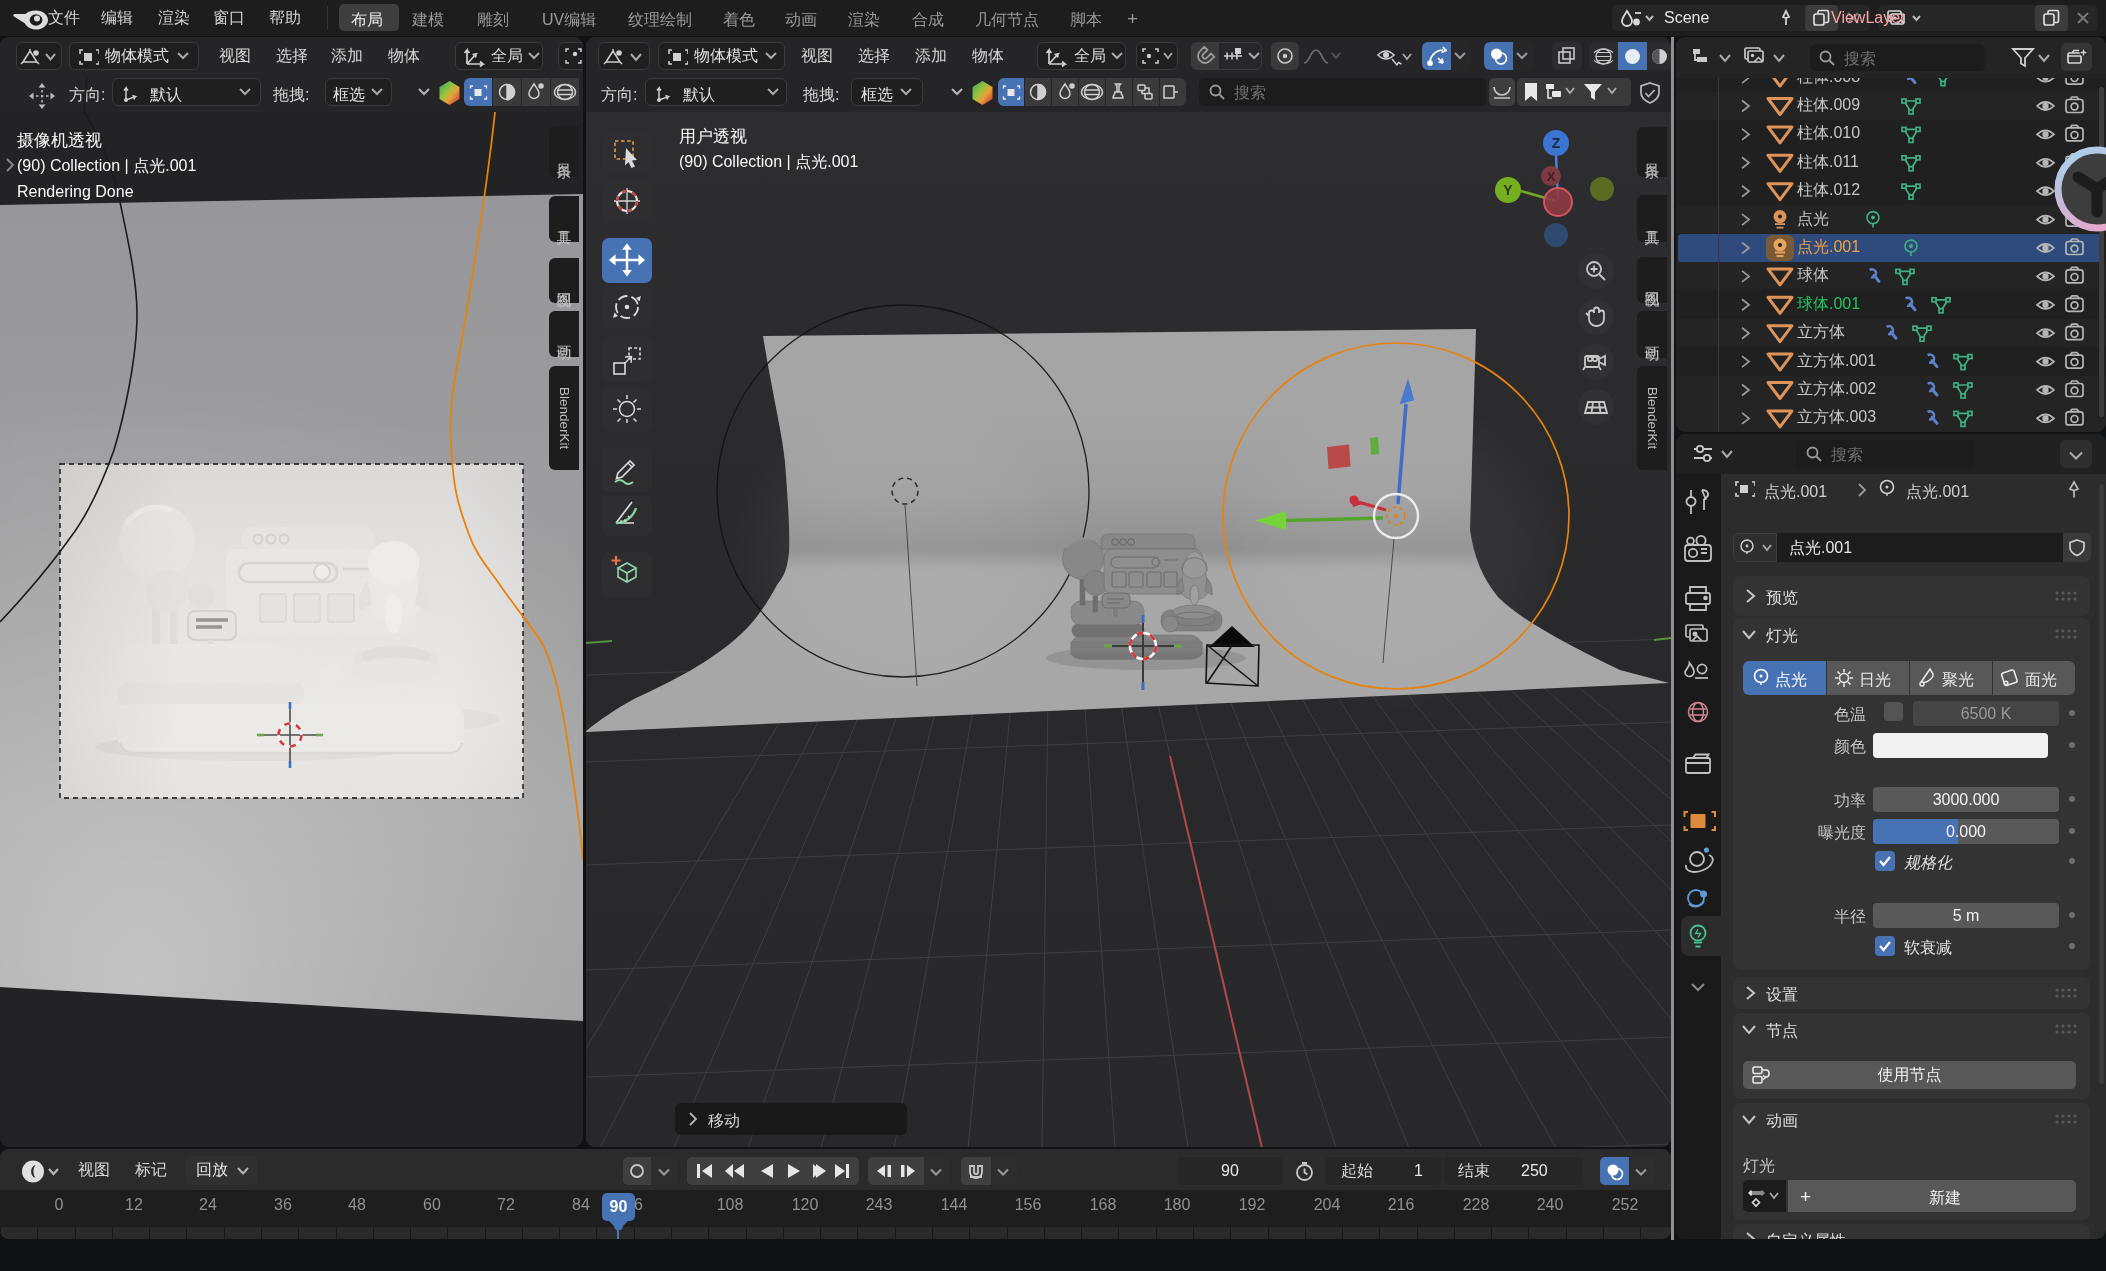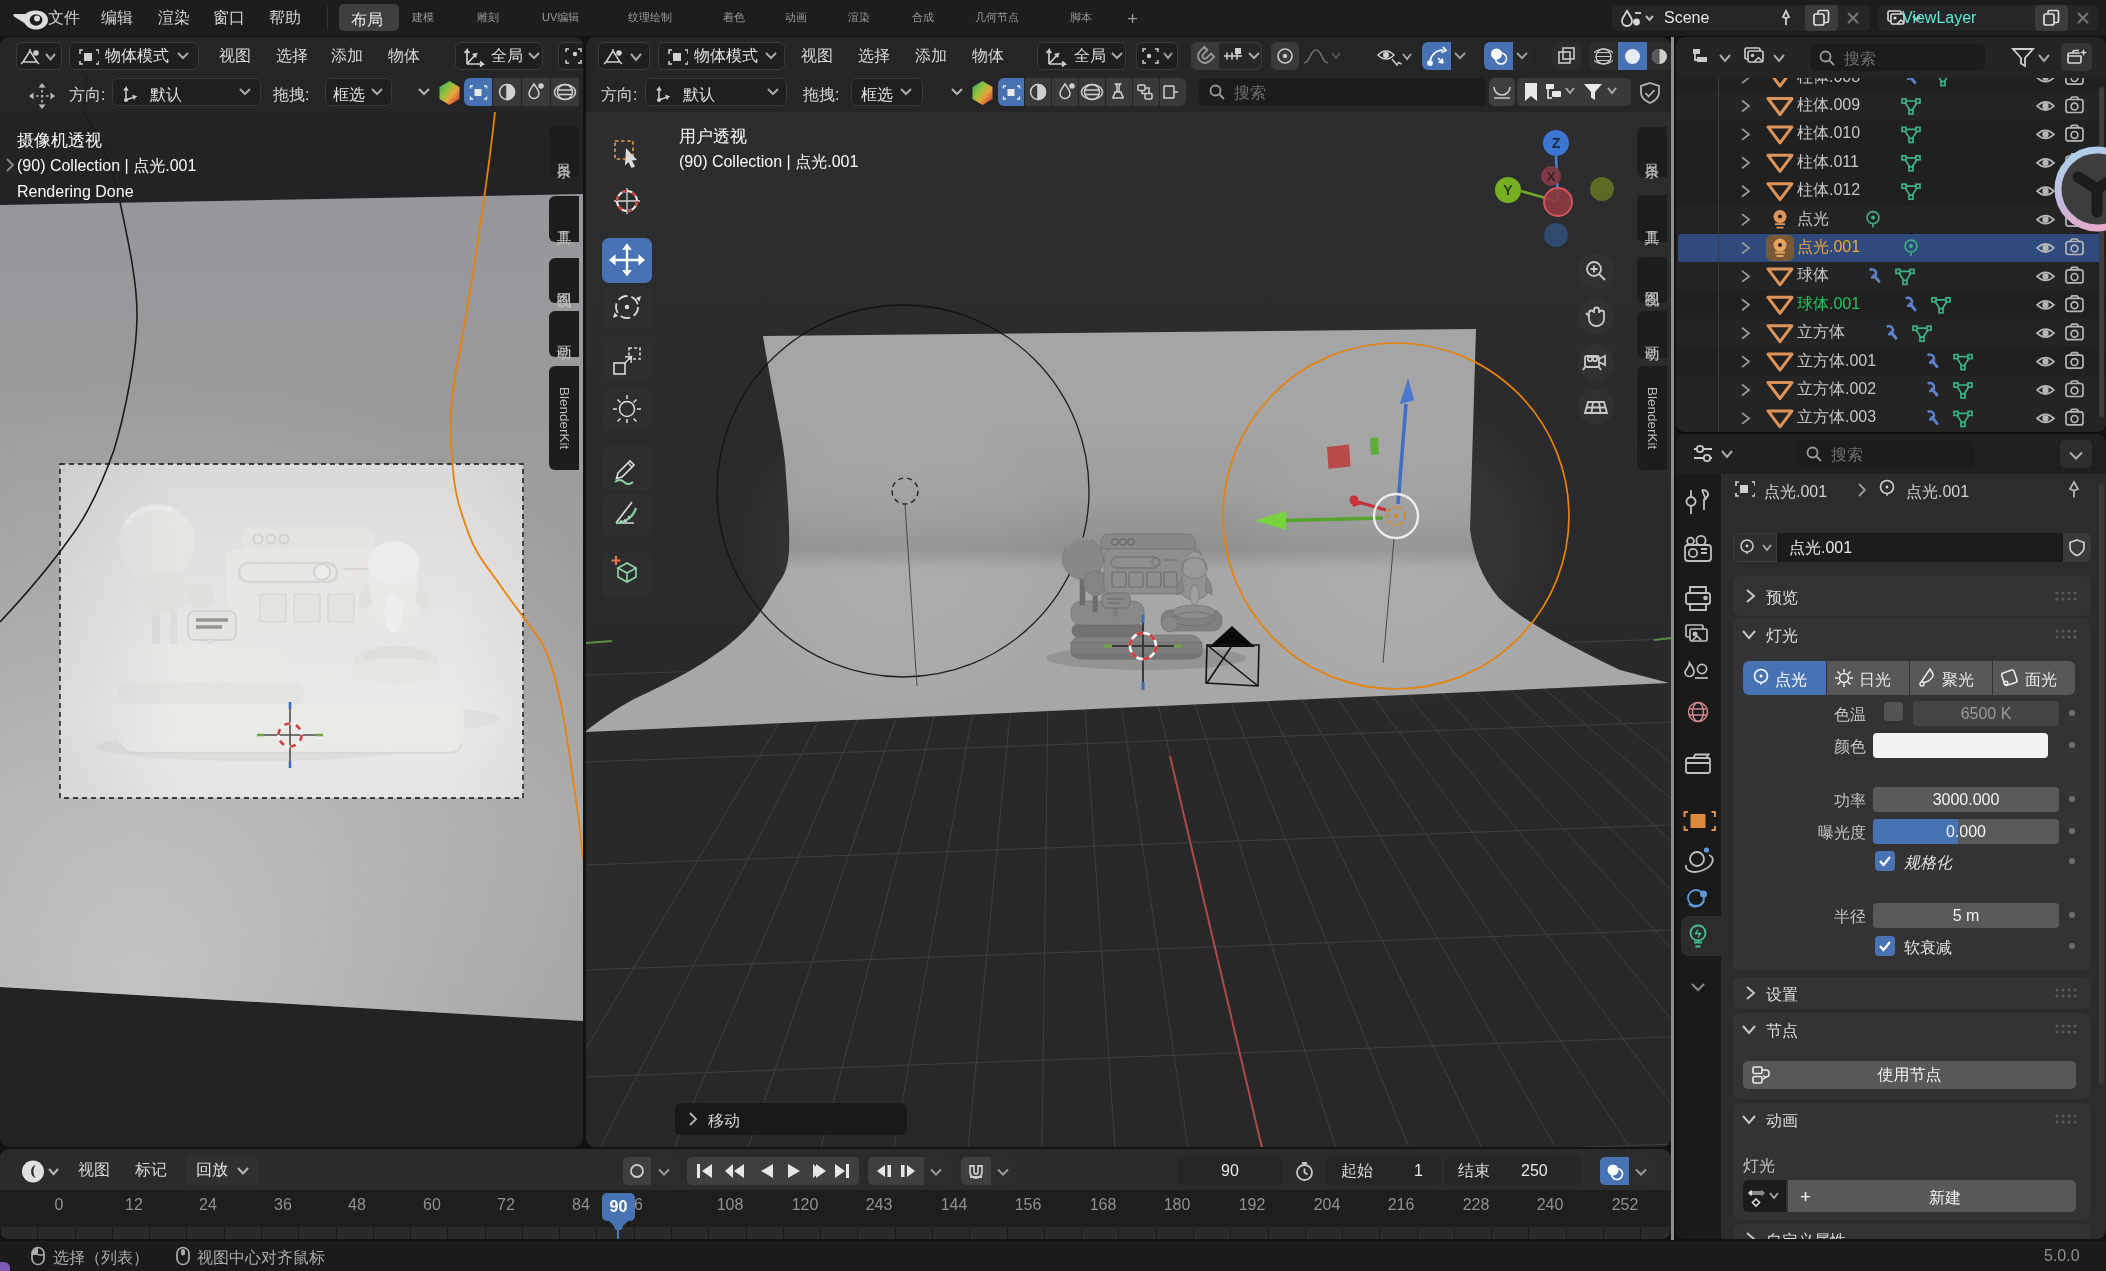--- a/index.html
+++ b/index.html
@@ -2,21 +2,21 @@
 <html><head>
 <meta charset="utf-8">
 <style>
 html,body{margin:0;padding:0;background:#111214;width:2106px;height:1271px;overflow:hidden;
 font-family:"Liberation Sans",sans-serif;-webkit-font-smoothing:antialiased;}
 .a{position:absolute;white-space:nowrap;}
 #stage{position:relative;width:2106px;height:1271px;background:#111214;}
 .reg{position:absolute;border-radius:9px;overflow:hidden;}
 .hdr{position:absolute;left:0;right:0;background:#252527;}
 .mtxt{color:#d2d2d2;font-size:16px;line-height:1;}
-.ws{color:#9a9a9a;font-size:11px;}
+.ws{color:#9a9a9a;font-size:16px;}
 svg{display:block}
 </style>
 </head>
 <body>
 <div id="stage">
 
 <div class="a" id="topbar" style="left:0;top:0;width:2106px;height:36px;background:#1d1d1d;">
   <svg class="a" style="left:11px;top:6px" width="40" height="25" viewBox="0 0 40 25">
     <path d="M25 4.5 c6.5 0 12 4.2 12 9.5 c0 5.3 -5.5 9.6 -12 9.6 c-5 0 -9.5 -2.6 -11.3 -6.3 L3 10.6 c-1.3 -1 -0.8 -2.6 0.9 -2.6 l10.6 0.1 c2 -2.2 5.8 -3.6 10.5 -3.6 Z M25 8.2 a6.4 5.8 0 1 0 0 11.6 a6.4 5.8 0 0 0 0 -11.6 Z" fill="#dcdcdc"></path>
     <circle cx="26" cy="12.5" r="3" fill="#dcdcdc"></circle>
@@ -62,21 +62,21 @@
   </svg>
 
   <div class="a" style="left:1878px;top:5px;width:220px;height:26px;background:#262626;border-radius:5px;"></div>
   <svg class="a" style="left:1886px;top:9px" width="36" height="18" viewBox="0 0 36 18">
     <rect x="2" y="2" width="13" height="10" rx="1.5" fill="none" stroke="#d8d8d8" stroke-width="1.6"></rect>
     <rect x="5" y="5" width="13" height="10" rx="1.5" fill="#2b2b2b" stroke="#d8d8d8" stroke-width="1.6"></rect>
     <circle cx="9" cy="9" r="1.6" fill="#d8d8d8"></circle>
     <path d="M11 15 l4 -4 3 3" stroke="#d8d8d8" stroke-width="1.5" fill="none"></path>
     <path d="M27 7 l3.5 4 3.5-4" fill="none" stroke="#b9b9b9" stroke-width="2"></path>
   </svg>
-  <div class="a" style="left:1902px;top:9px;color:#5eead4;font-size:16px;">ViewLayer</div>
+  <div class="a" style="left:1831px;top:9px;color:#fca5a5;font-size:16px;">ViewLayer</div>
   <div class="a" style="left:2035px;top:5px;width:33px;height:26px;background:#3c3c3c;border-radius:4px;"></div>
   <svg class="a" style="left:2042px;top:9px" width="19" height="18" viewBox="0 0 19 18">
     <rect x="2" y="5" width="10" height="11" rx="2" fill="none" stroke="#dedede" stroke-width="1.7"></rect>
     <path d="M6 5 V3 a1.5 1.5 0 0 1 1.5 -1.5 H 15 a1.5 1.5 0 0 1 1.5 1.5 V 12 a1.5 1.5 0 0 1 -1.5 1.5 H 12.5" fill="none" stroke="#dedede" stroke-width="1.7"></path>
   </svg>
   <svg class="a" style="left:2075px;top:10px" width="16" height="16" viewBox="0 0 16 16">
     <path d="M3 3 L13 13 M13 3 L3 13" stroke="#777" stroke-width="2"></path>
   </svg>
 </div>
 
@@ -1512,35 +1512,20 @@
   </div>
   <div class="a" style="left:0;top:78px;width:1671px;height:12px;background:repeating-linear-gradient(90deg,#191919 0px,#191919 1px,#2a2a2a 1px,#2a2a2a 37.28px);"></div>
 
   <div class="a" style="left:617px;top:76px;width:2px;height:14px;background:#4a78bd;"></div>
   <div class="a" style="left:602px;top:44px;width:33px;height:28px;background:#4772b3;border-radius:5px;color:#fff;font-size:16px;font-weight:bold;text-align:center;line-height:28px;">90</div>
   <svg class="a" style="left:608px;top:71px" width="21" height="10" viewBox="0 0 21 10">
         <path d="M0 0 h21 l-6 6 a4.5 4.5 0 0 1 -9 0 Z" fill="#4772b3"></path>
       </svg>
 </div>
 
-<div class="a" id="statusbar" style="left:0;top:1241px;width:2106px;height:30px;background:#1b1b1b;">
-  <svg class="a" style="left:30px;top:5px" width="16" height="20" viewBox="0 0 16 20">
-    <rect x="2" y="1.5" width="12" height="17" rx="6" fill="none" stroke="#ababab" stroke-width="1.7"></rect>
-    <path d="M8 1.5 a6 6 0 0 0 -6 6 v1.5 h6 Z" fill="#ababab"></path>
-    <path d="M8 9 h6" stroke="#ababab" stroke-width="1.5"></path>
-  </svg>
-  <div class="a" style="left:53px;top:7px;color:#ababab;font-size:16px;">选择（列表）</div>
-  <svg class="a" style="left:175px;top:5px" width="16" height="20" viewBox="0 0 16 20">
-    <rect x="2" y="1.5" width="12" height="17" rx="6" fill="none" stroke="#ababab" stroke-width="1.7"></rect>
-    <rect x="6" y="3" width="4" height="6.5" rx="2" fill="#ababab"></rect>
-  </svg>
-  <div class="a" style="left:197px;top:7px;color:#ababab;font-size:16px;">视图中心对齐鼠标</div>
-  <div class="a" style="left:0;top:21px;width:10px;height:9px;background:#7e5ab5;border-radius:0 6px 0 0;"></div>
-  <div class="a" style="left:2044px;top:6px;color:#909090;font-size:16px;">5.0.0</div>
-</div>
 
 <div class="a" style="left:1671px;top:37px;width:3px;height:1203px;background:#8f8f8f;"></div>
 <svg class="a" style="left:2052px;top:144px" width="54" height="90" viewBox="0 0 54 90">
   <defs>
     <linearGradient id="ringg" x1="0" y1="0" x2="0.55" y2="1">
       <stop offset="0" stop-color="#a6d6ee"></stop>
           <stop offset="0.5" stop-color="#c2bada"></stop>
           <stop offset="1" stop-color="#e9a8cc"></stop>
     </linearGradient>
   </defs>

